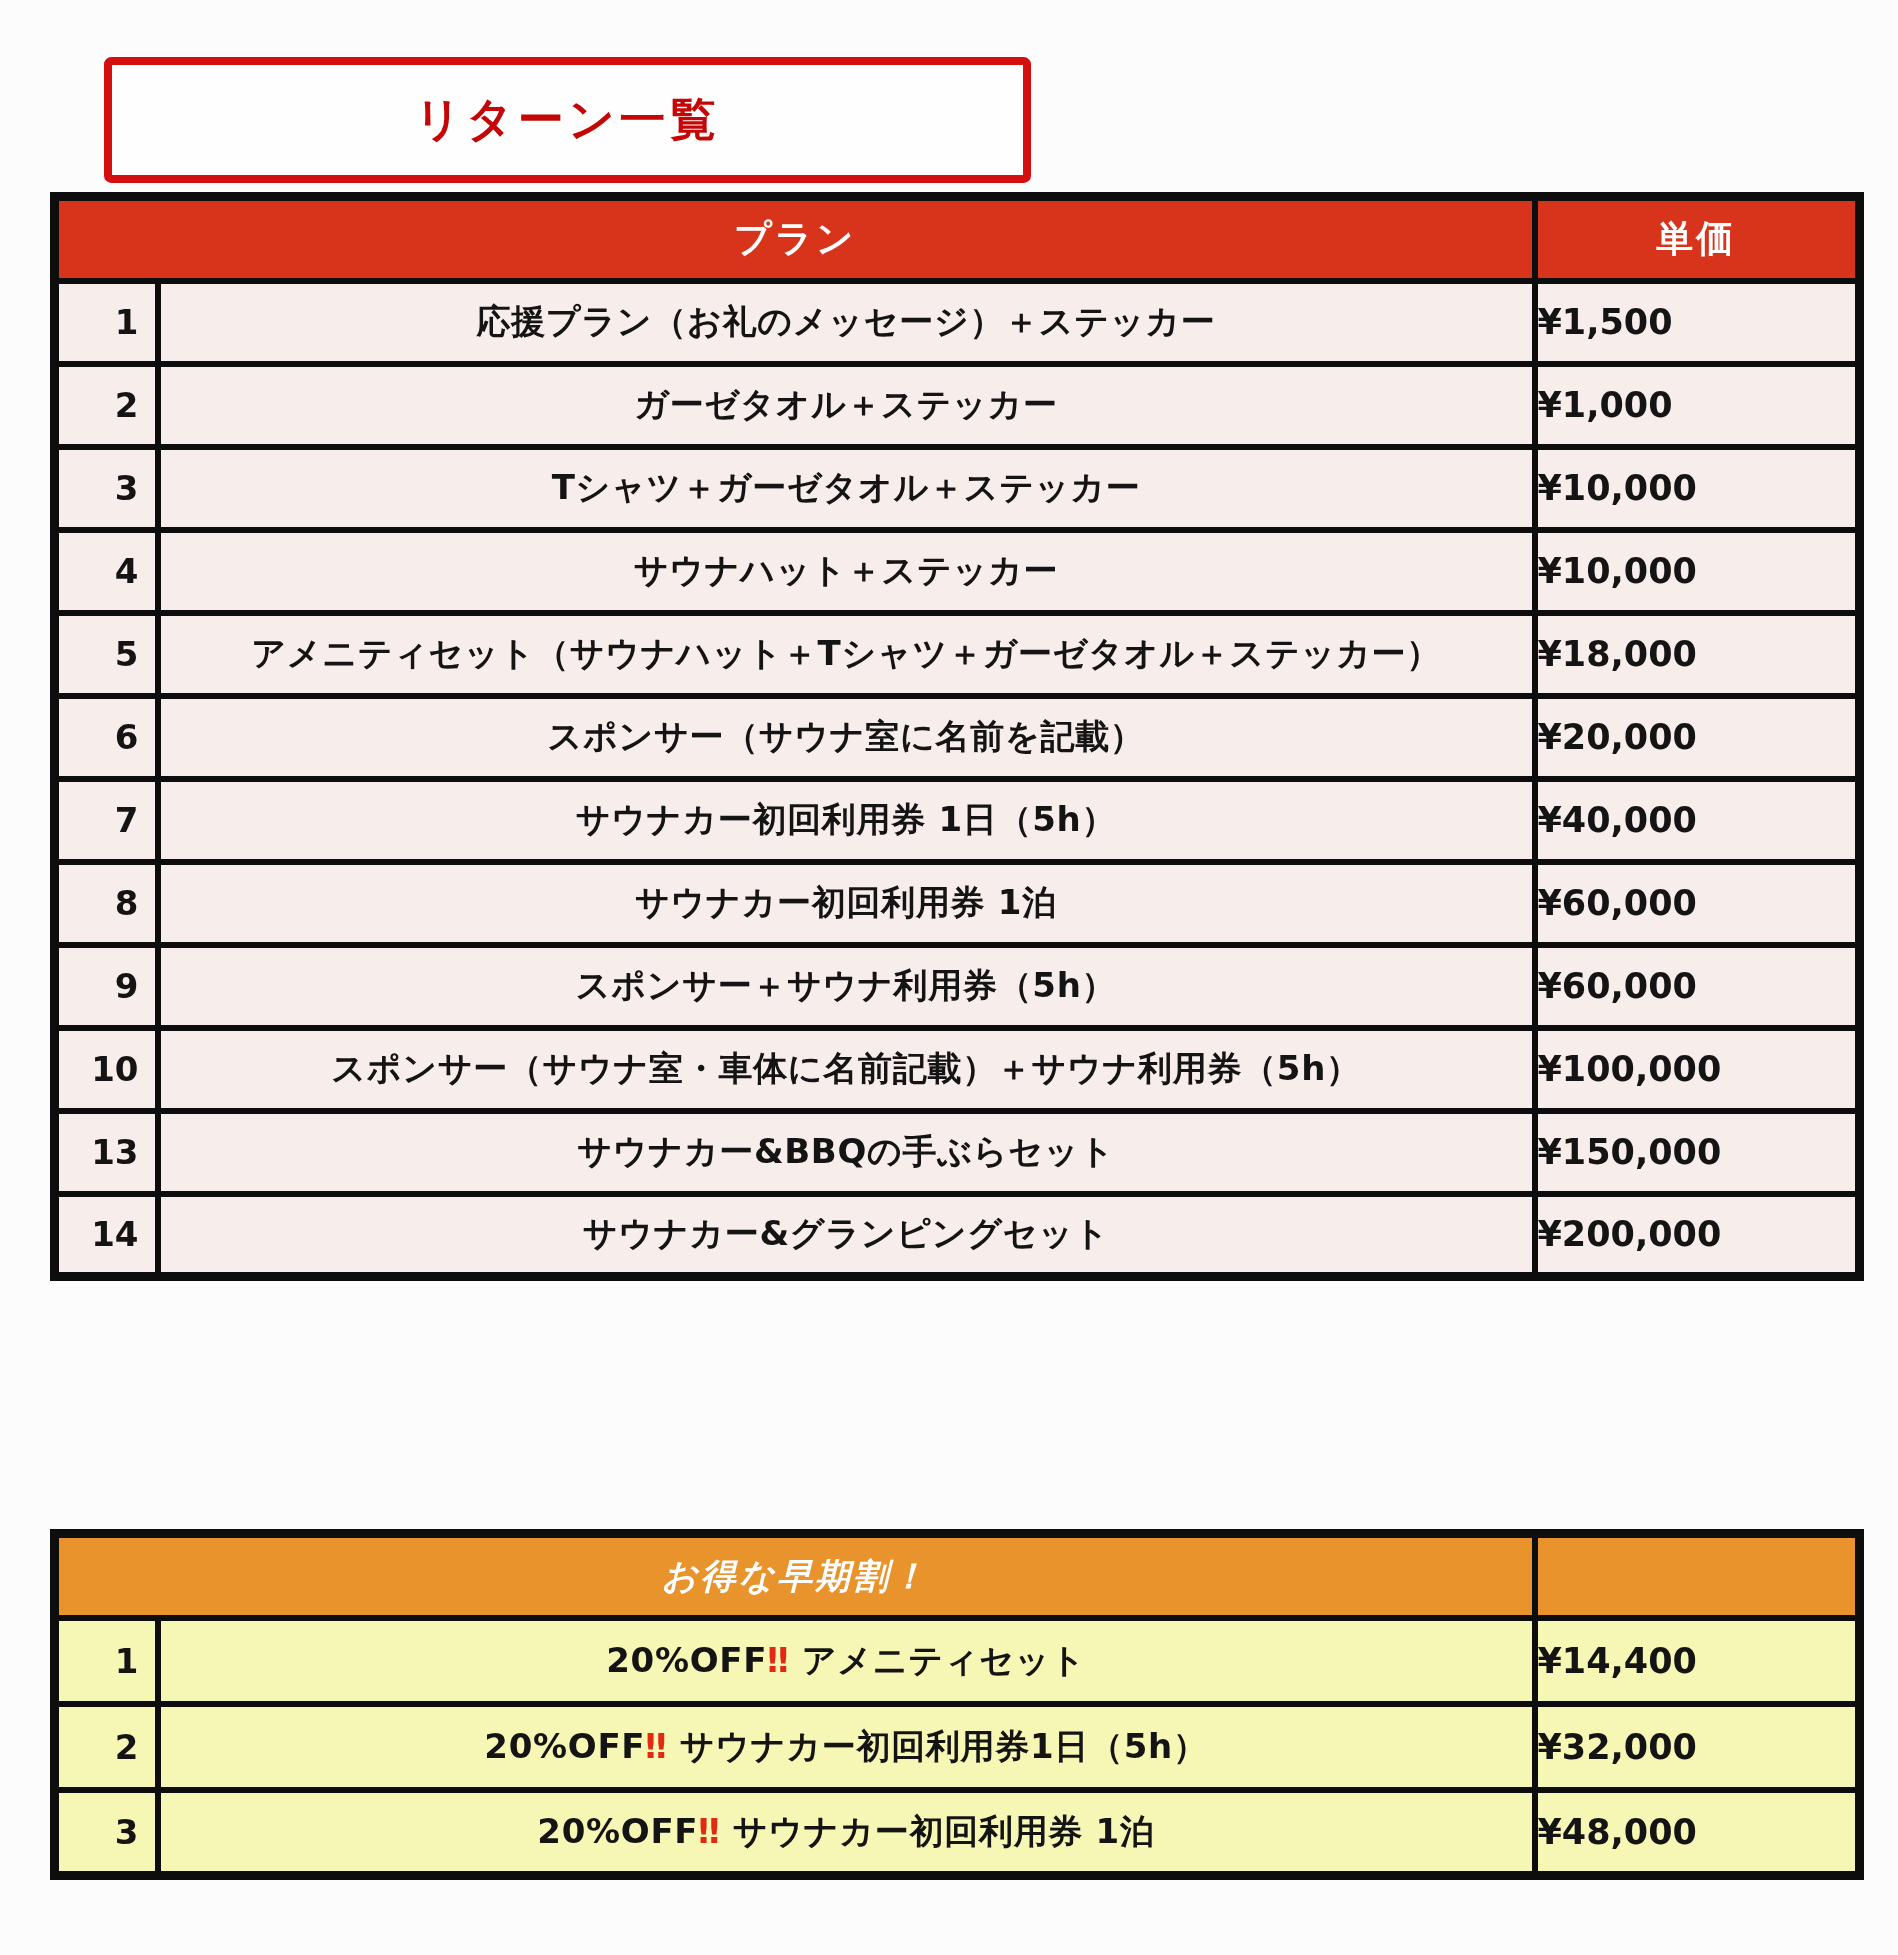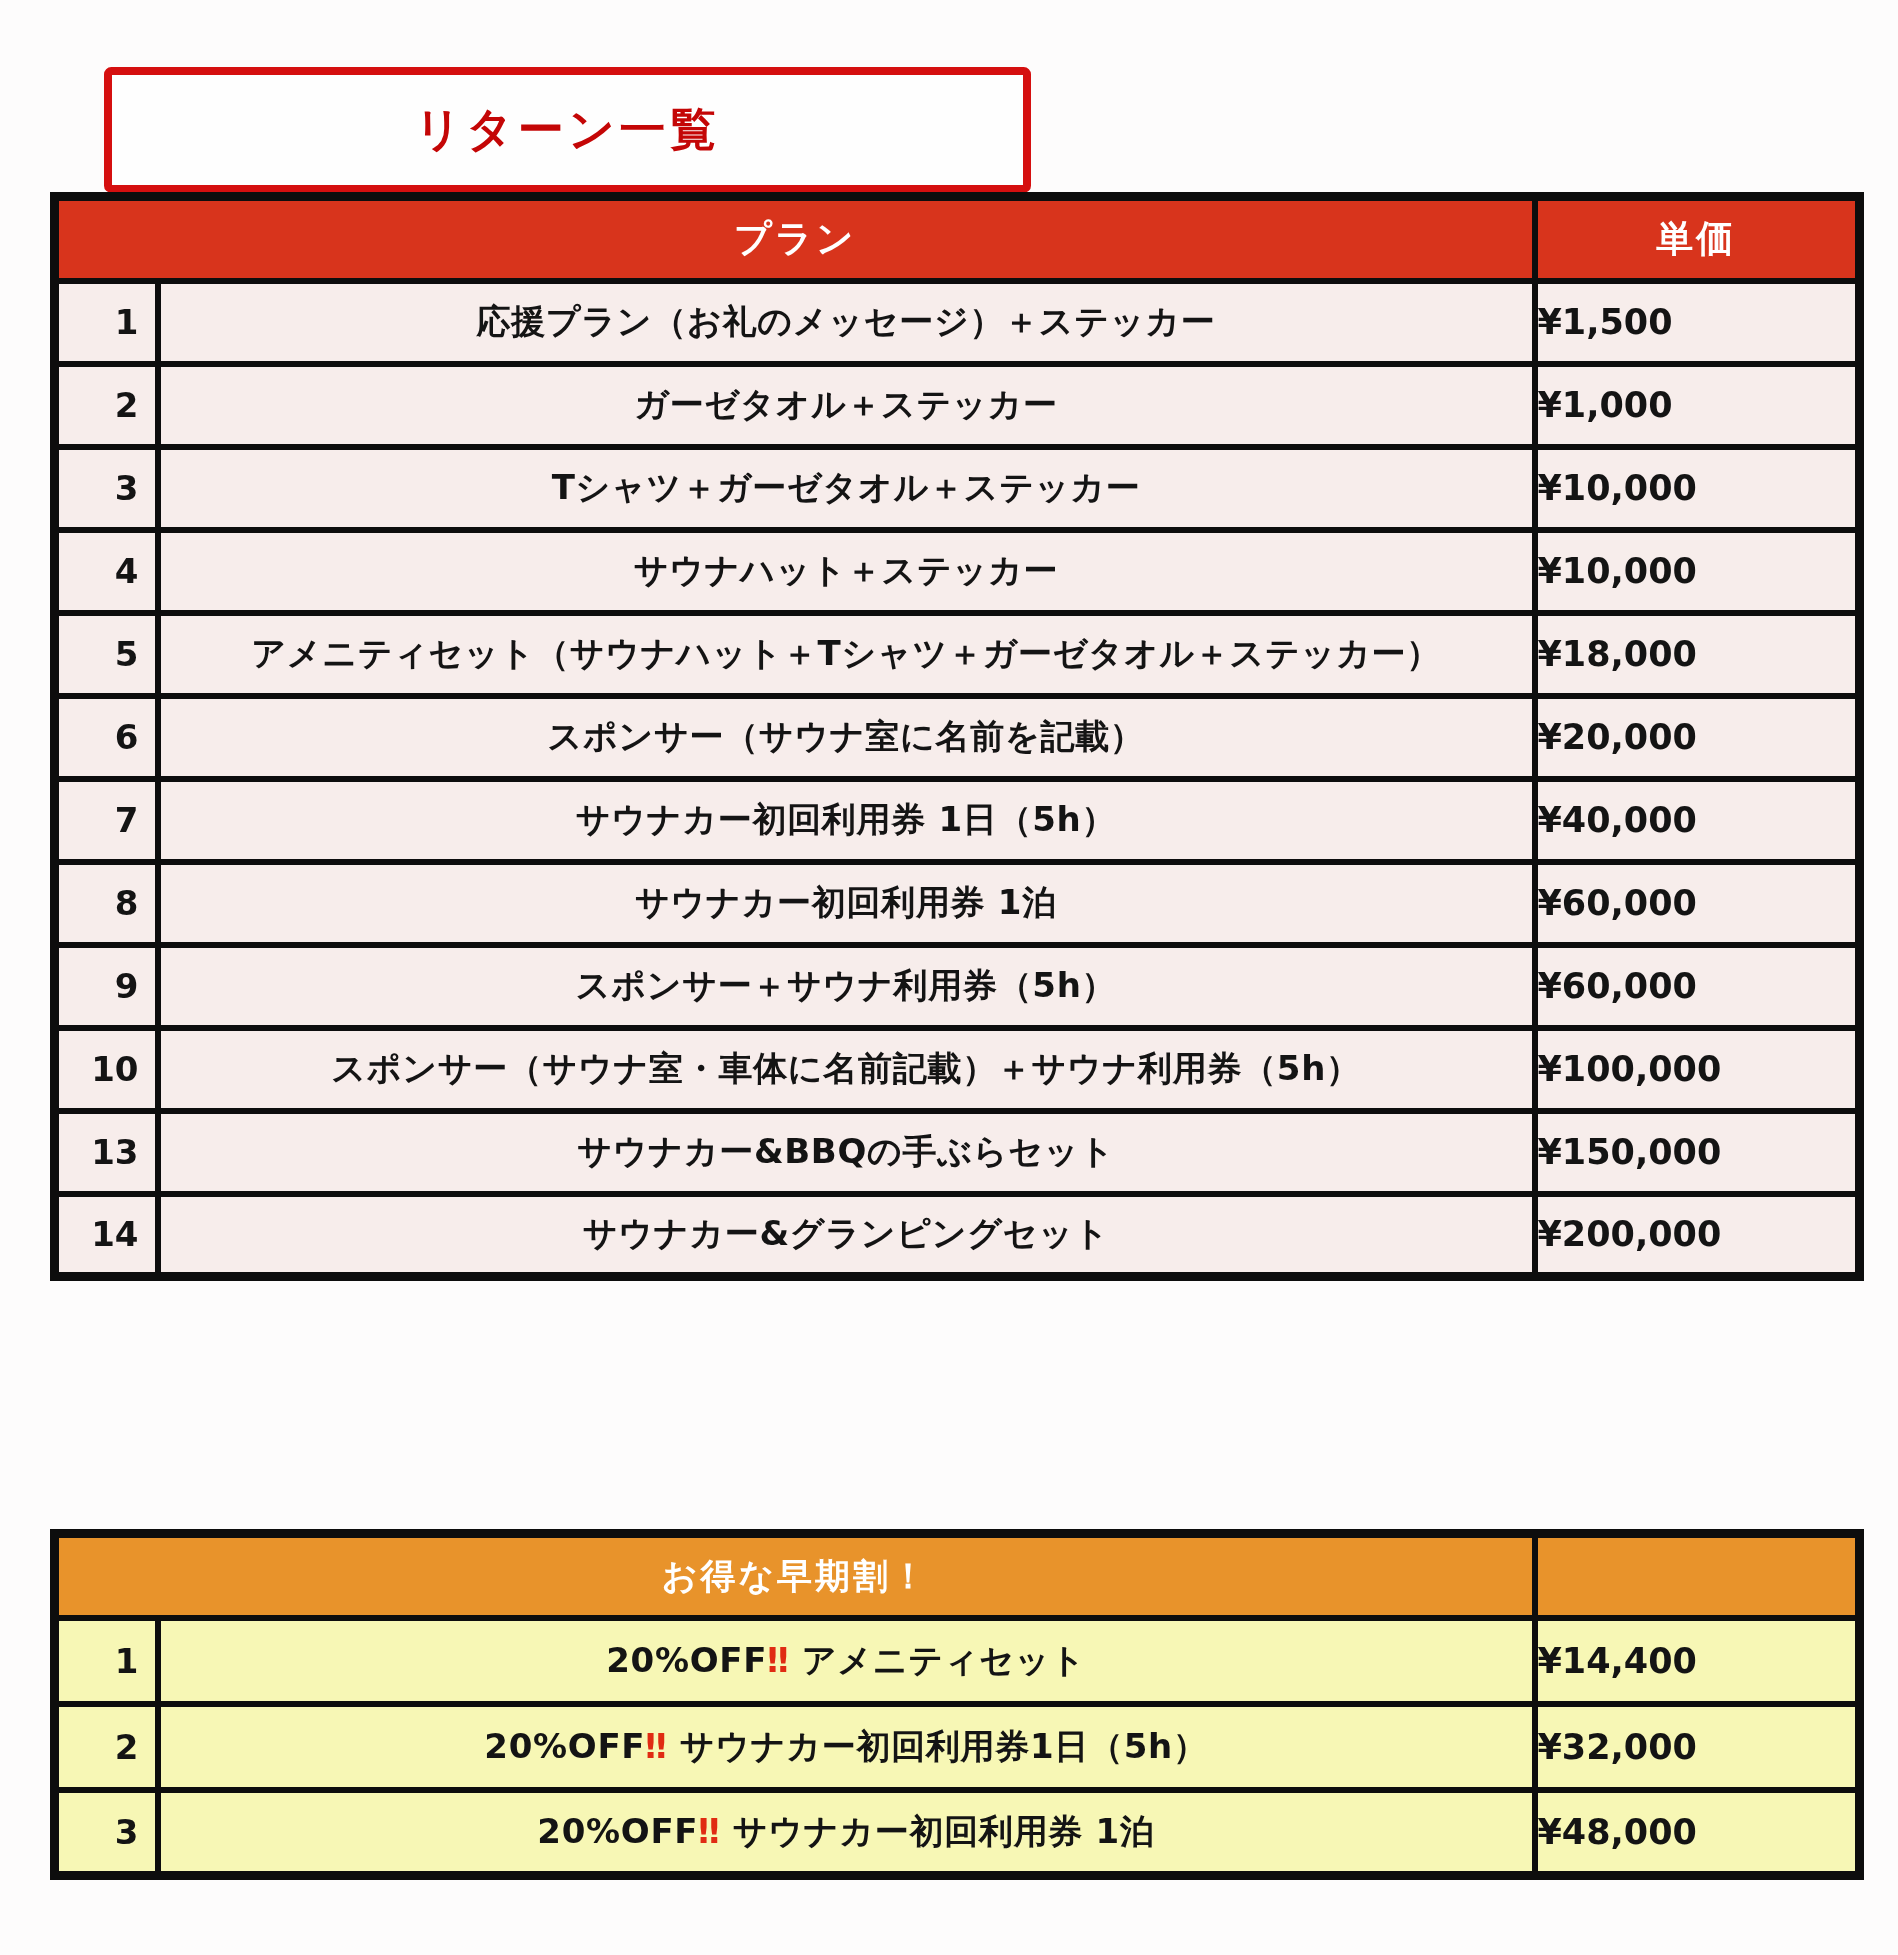--- a/index.html
+++ b/index.html
@@ -5,21 +5,21 @@
   * { margin: 0; padding: 0; box-sizing: border-box; }
   html, body {
     width: 1898px; height: 1955px;
     background: #fdfcfc;
     font-family: "DejaVu Sans", sans-serif;
     font-weight: bold;
     color: #141414;
   }
   .title-box {
     position: absolute;
-    left: 104px; top: 67px;
+    left: 104px; top: 57px;
     width: 927px; height: 126px;
     border: 8px solid #d50f0f;
     border-radius: 7.3px;
     background: #fefefe;
     display: flex; align-items: center; justify-content: center;
   }
   .title-text {
     color: #c40606;
     font-size: 46px;
     letter-spacing: 4.4px;
@@ -48,20 +48,21 @@
     text-align: center;
     letter-spacing: 2.9px;
   }
   #discount-table th {
     background: #e8932b;
     color: #ffffff;
     font-size: 35px;
     height: 84px;
     text-align: center;
     letter-spacing: 2.9px;
+    font-style: italic;
   }
   
   #main-table td { background: #f7edeb; height: 83px; }
   #discount-table td { background: #f7f7b5; height: 86px; }
   td.num {
     text-align: right;
     padding-right: 16px;
     font-size: 34px;
   }
   td.plan {

